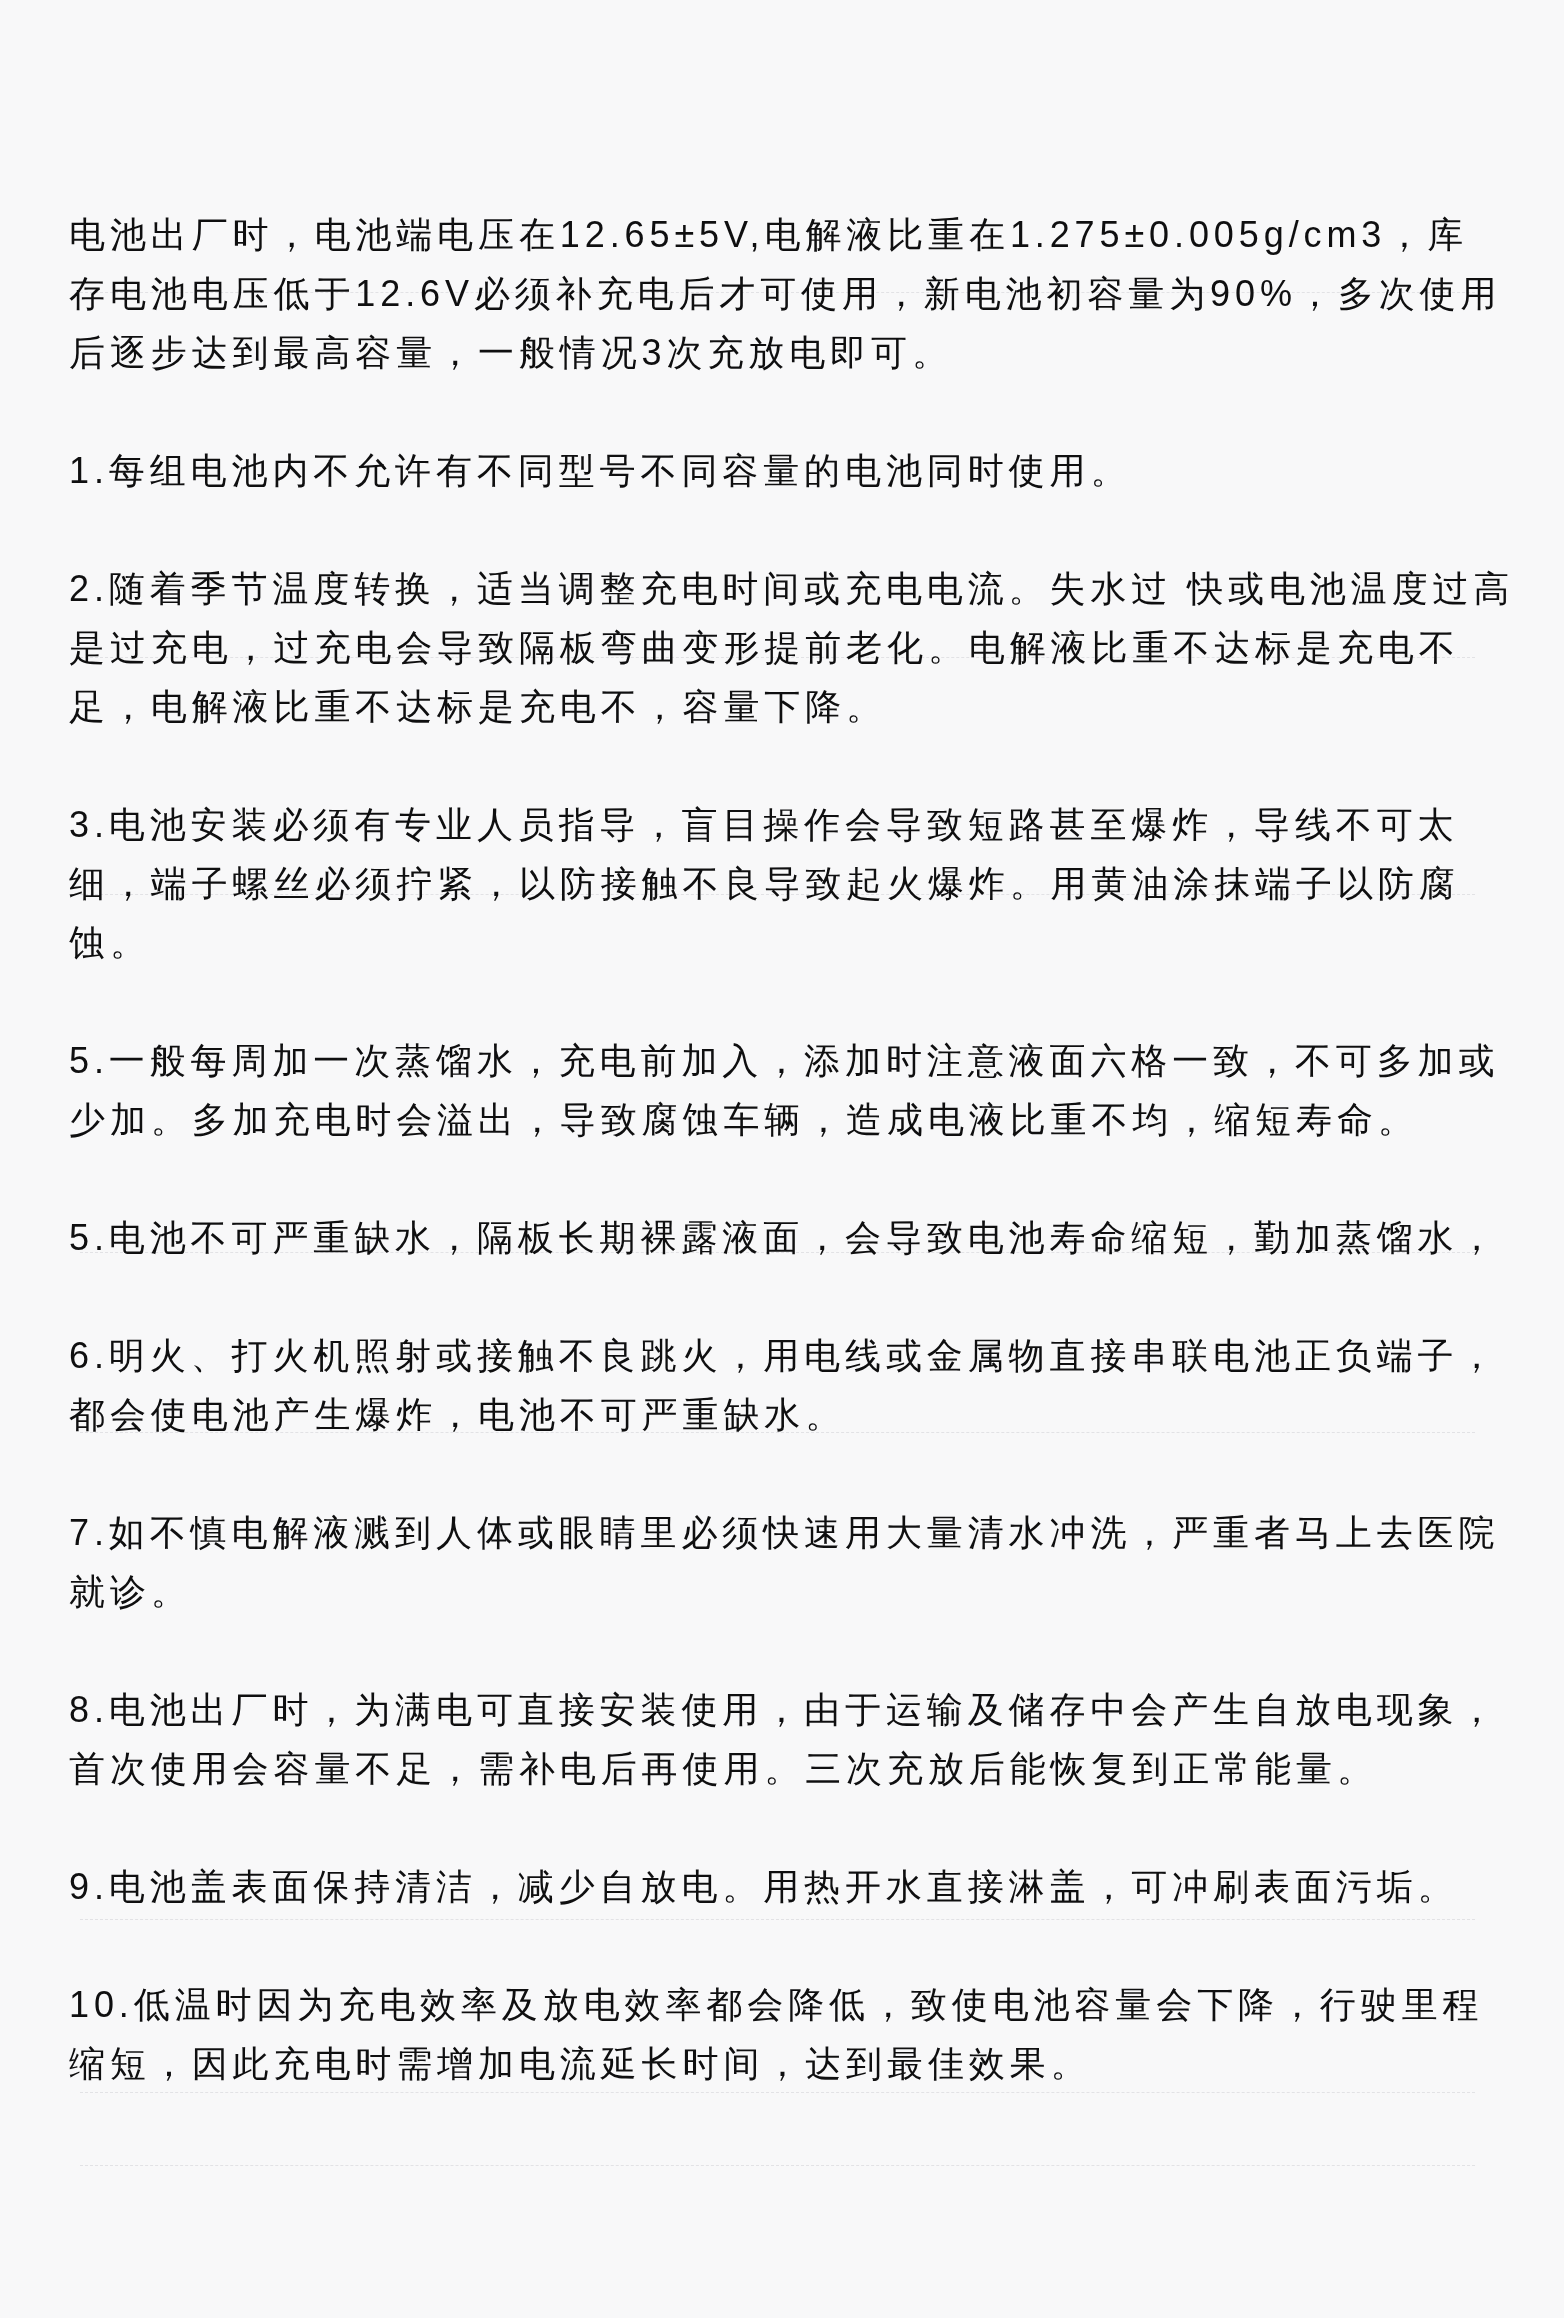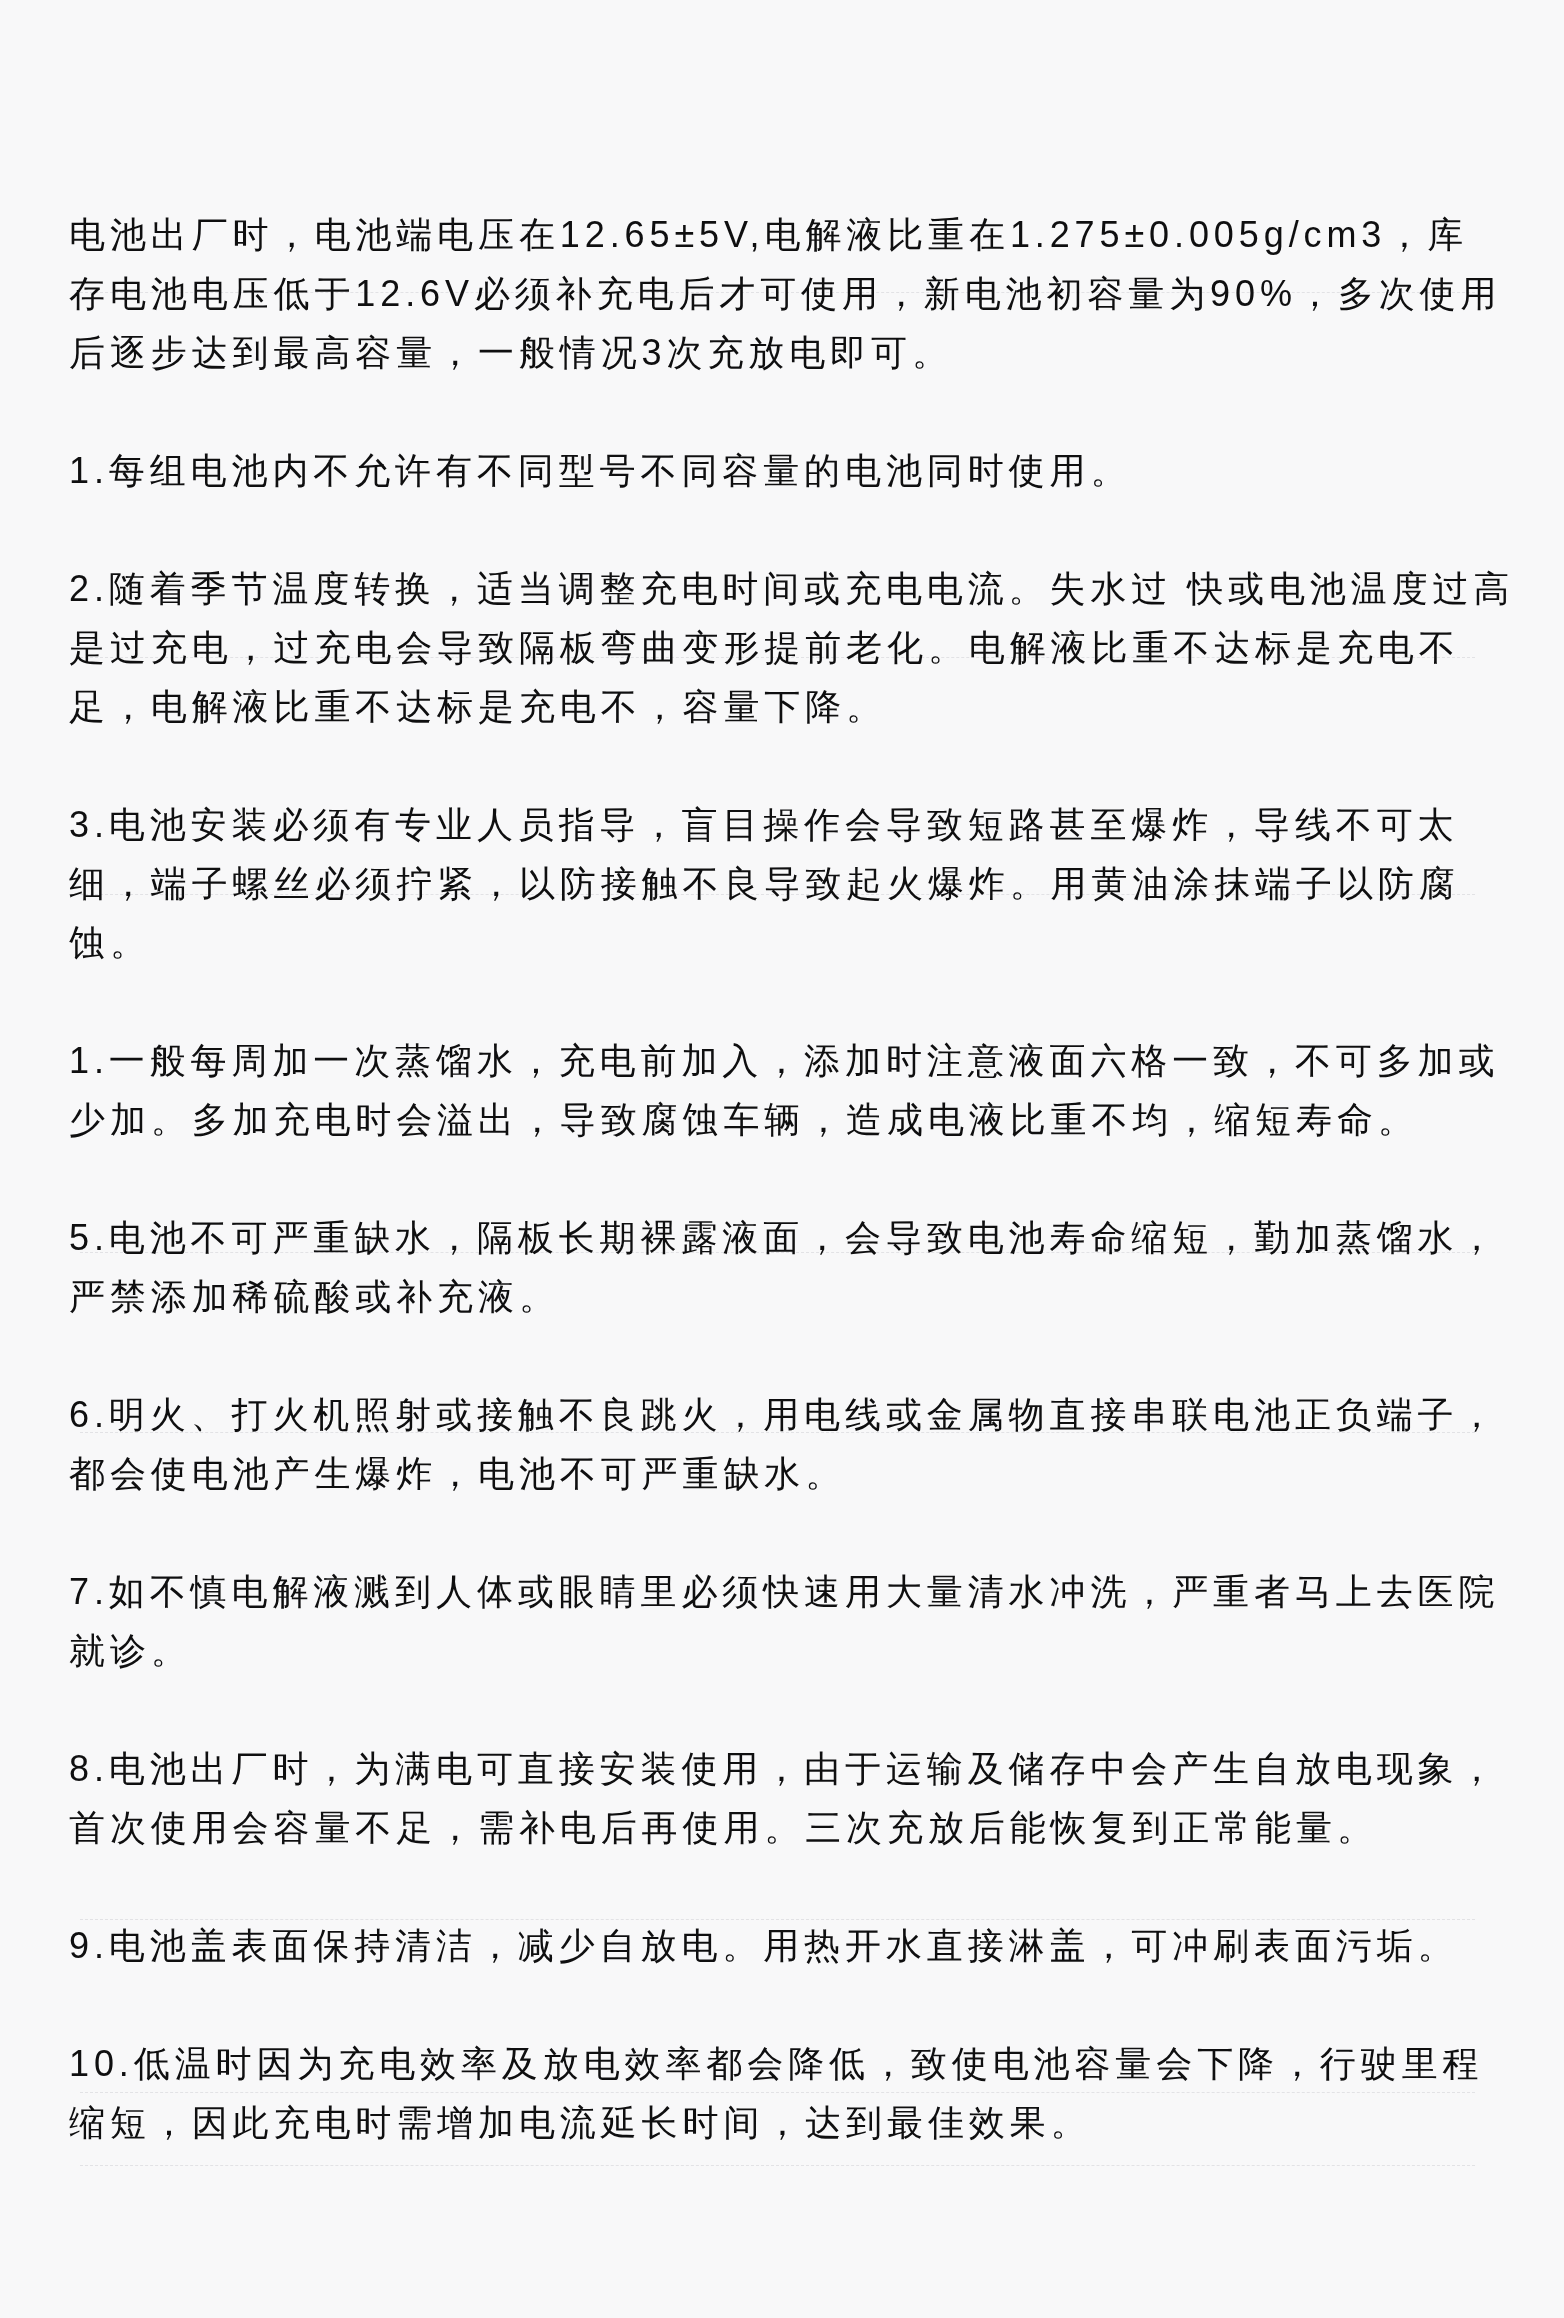--- a/index.html
+++ b/index.html
@@ -87,27 +87,26 @@
       <span class="line">足，电解液比重不达标是充电不，容量下降。</span>
     </div>
 
     <div class="para">
       <span class="line">3.电池安装必须有专业人员指导，盲目操作会导致短路甚至爆炸，导线不可太</span>
       <span class="line">细，端子螺丝必须拧紧，以防接触不良导致起火爆炸。用黄油涂抹端子以防腐</span>
       <span class="line">蚀。</span>
     </div>
 
     <div class="para">
-      <span class="line">1.一般每周加一次蒸馏水，充电前加入，添加时注意液面六格一致，不可多加或</span>
+      <span class="line">5.一般每周加一次蒸馏水，充电前加入，添加时注意液面六格一致，不可多加或</span>
       <span class="line">少加。多加充电时会溢出，导致腐蚀车辆，造成电液比重不均，缩短寿命。</span>
     </div>
 
     <div class="para">
       <span class="line">5.电池不可严重缺水，隔板长期裸露液面，会导致电池寿命缩短，勤加蒸馏水，</span>
-      <span class="line">严禁添加稀硫酸或补充液。</span>
     </div>
 
     <div class="para">
       <span class="line">6.明火、打火机照射或接触不良跳火，用电线或金属物直接串联电池正负端子，</span>
       <span class="line">都会使电池产生爆炸，电池不可严重缺水。</span>
     </div>
 
     <div class="para">
       <span class="line">7.如不慎电解液溅到人体或眼睛里必须快速用大量清水冲洗，严重者马上去医院</span>
       <span class="line">就诊。</span>

